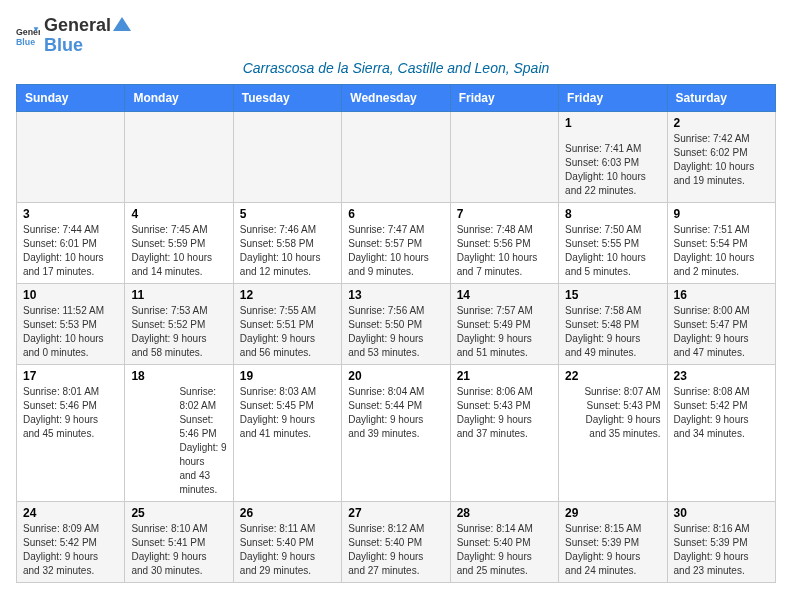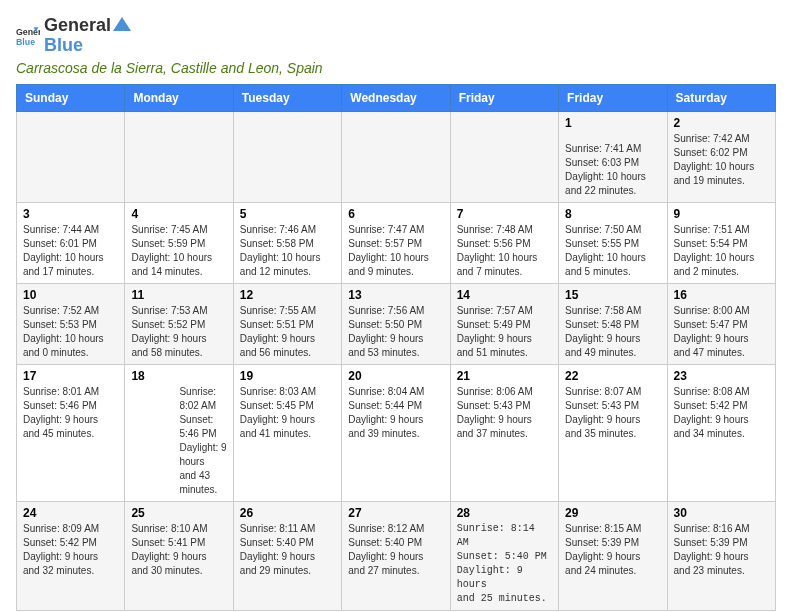--- a/index.html
+++ b/index.html
@@ -37,23 +37,23 @@
       width: 24px;
       height: 24px;
     }
     .month-title {
       font-size: 36px;
       font-weight: bold;
       color: #333;
       text-align: right;
     }
     .subtitle {
-      text-align: left;
+      text-align: center;
       font-size: 14px;
-      color: #4d7c0f;
+      color: #0369a1;
       margin-bottom: 8px;
       font-style: italic;
     }
     .calendar-table {
       width: 100%;
       border-collapse: collapse;
       font-size: 11px;
     }
     .calendar-table th {
       background-color: #3b82f6;
@@ -205,21 +205,21 @@
           <span class="day-num">9</span>
           <div class="day-info" style="white-space: pre-line;">Sunrise: 7:51 AM
 Sunset: 5:54 PM
 Daylight: 10 hours
 and 2 minutes.</div>
         </td>
       </tr>
       <tr>
         <td>
           <span class="day-num">10</span>
-          <div class="day-info" style="white-space: pre-line;">Sunrise: 7:52 AM
+          <div class="day-info" style="white-space: pre-line;">Sunrise: 11:52 AM
 Sunset: 5:53 PM
 Daylight: 10 hours
 and 0 minutes.</div>
         </td>
         <td>
           <span class="day-num">11</span>
           <div class="day-info" style="white-space: pre-line;">Sunrise: 7:53 AM
 Sunset: 5:52 PM
 Daylight: 9 hours
 and 58 minutes.</div>
@@ -291,21 +291,21 @@
         </td>
         <td>
           <span class="day-num">21</span>
           <div class="day-info" style="white-space: pre-line;">Sunrise: 8:06 AM
 Sunset: 5:43 PM
 Daylight: 9 hours
 and 37 minutes.</div>
         </td>
         <td>
           <span class="day-num">22</span>
-          <div class="day-info" style="white-space: pre-line;">Sunrise: 8:07 AM
+          <div class="day-info" style="white-space: pre-line; text-align: right;">Sunrise: 8:07 AM
 Sunset: 5:43 PM
 Daylight: 9 hours
 and 35 minutes.</div>
         </td>
         <td>
           <span class="day-num">23</span>
           <div class="day-info" style="white-space: pre-line;">Sunrise: 8:08 AM
 Sunset: 5:42 PM
 Daylight: 9 hours
 and 34 minutes.</div>
@@ -335,21 +335,21 @@
         </td>
         <td>
           <span class="day-num">27</span>
           <div class="day-info" style="white-space: pre-line;">Sunrise: 8:12 AM
 Sunset: 5:40 PM
 Daylight: 9 hours
 and 27 minutes.</div>
         </td>
         <td>
           <span class="day-num">28</span>
-          <div class="day-info" style="white-space: pre-line; font-family: Liberation Mono, monospace;">Sunrise: 8:14 AM
+          <div class="day-info" style="white-space: pre-line;">Sunrise: 8:14 AM
 Sunset: 5:40 PM
 Daylight: 9 hours
 and 25 minutes.</div>
         </td>
         <td>
           <span class="day-num">29</span>
           <div class="day-info" style="white-space: pre-line;">Sunrise: 8:15 AM
 Sunset: 5:39 PM
 Daylight: 9 hours
 and 24 minutes.</div>

